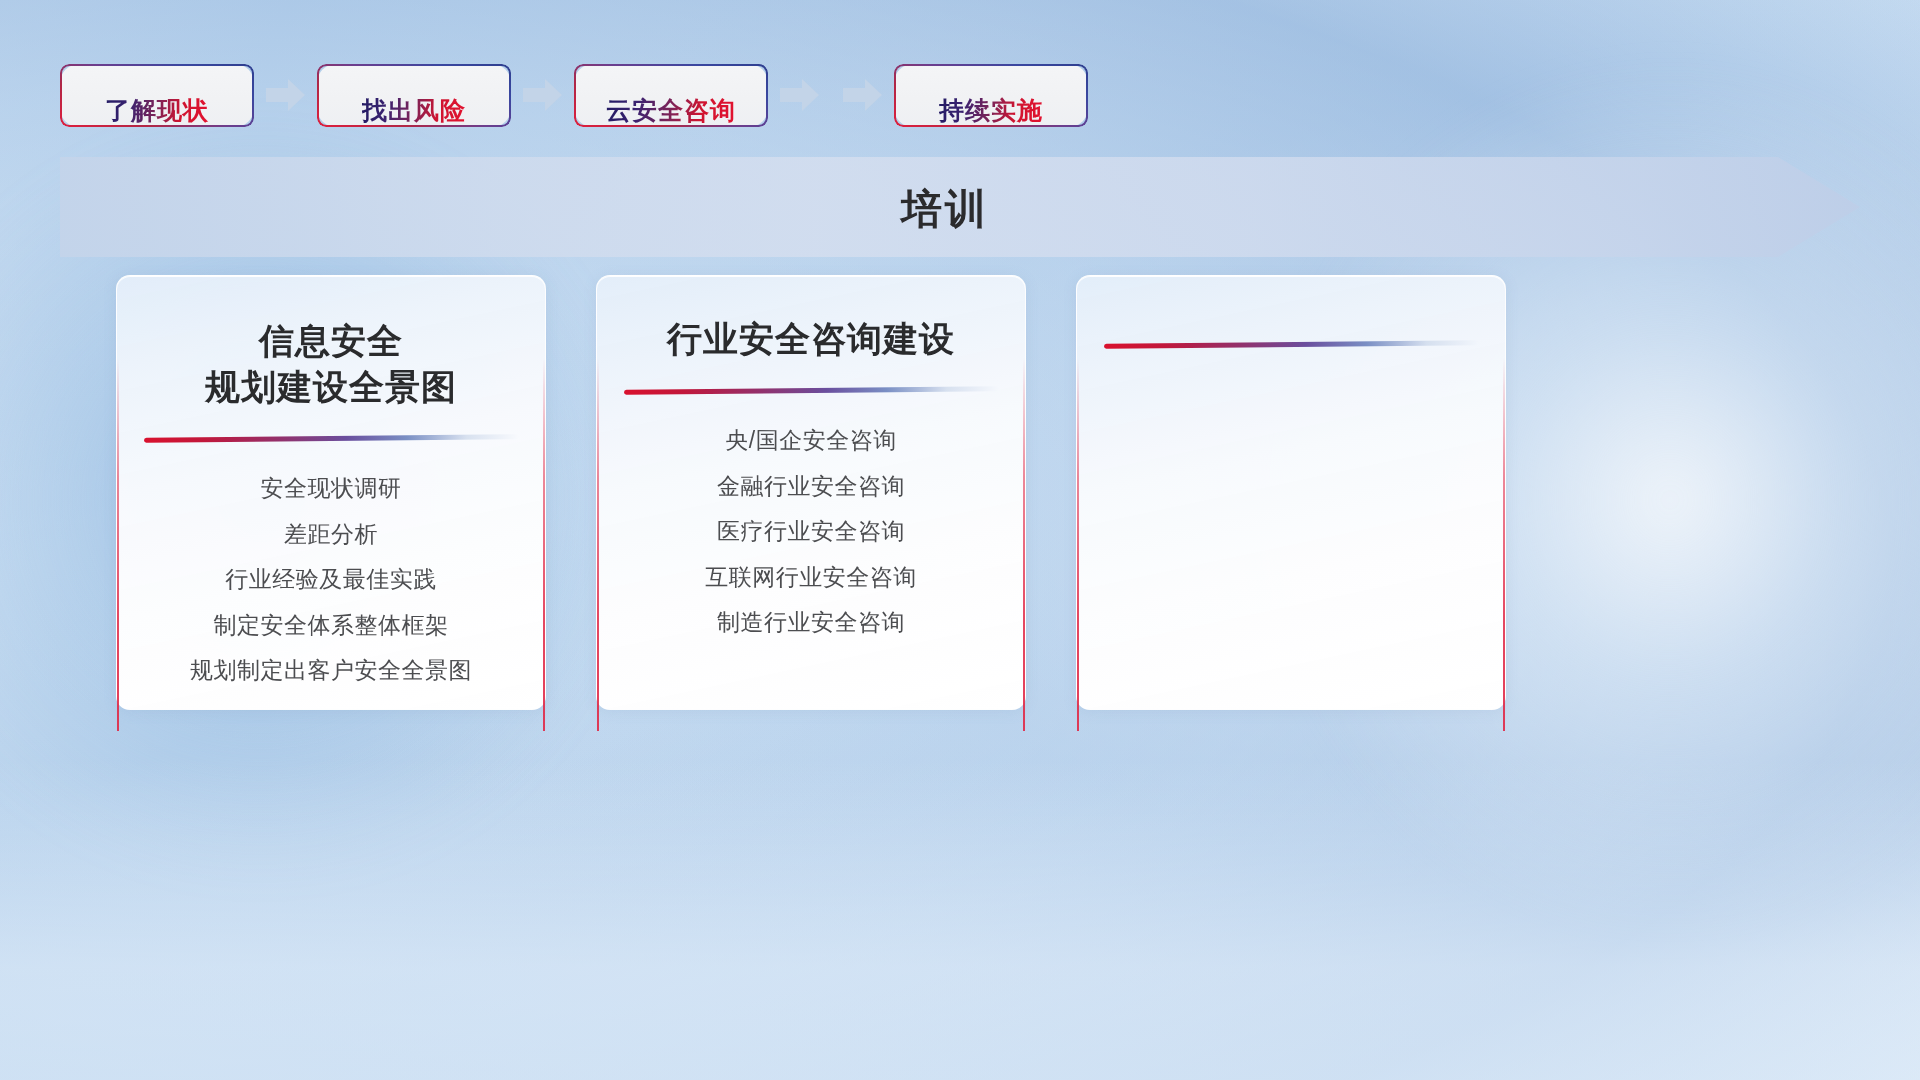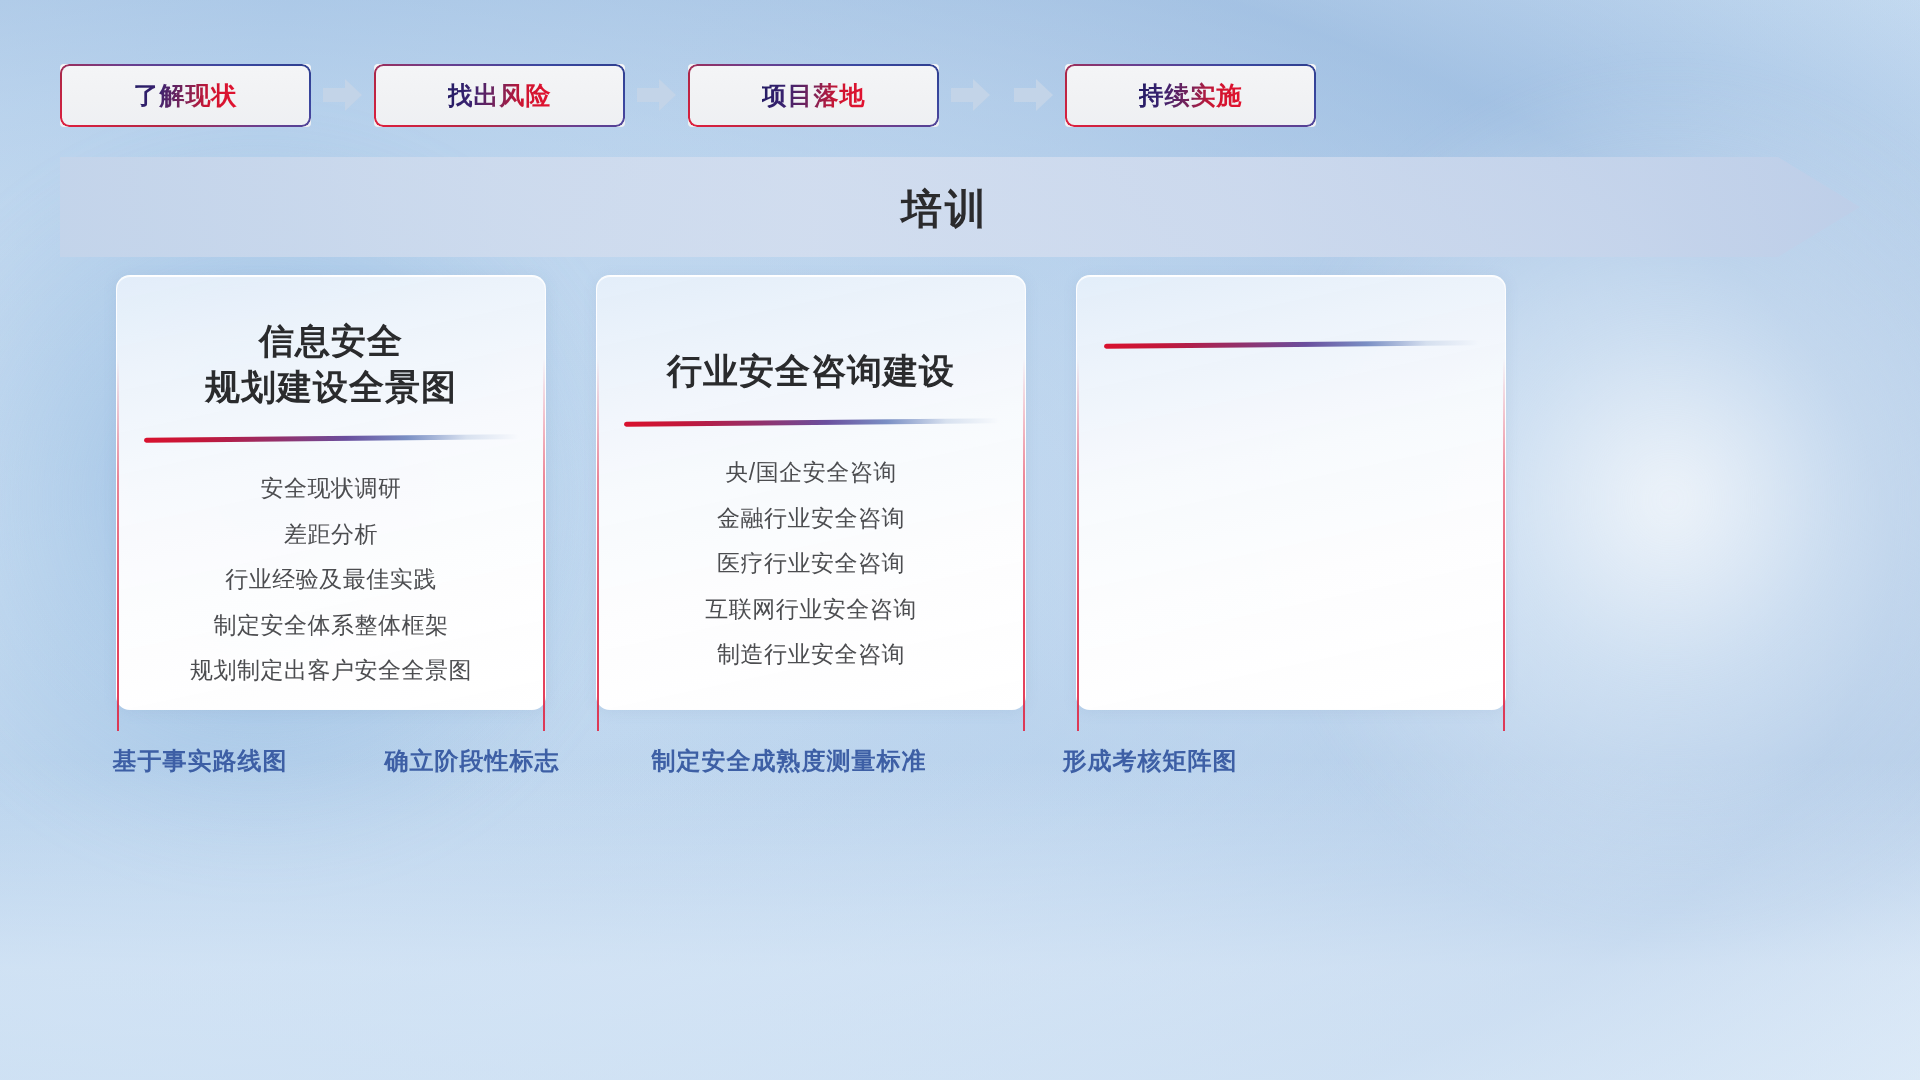--- a/index.html
+++ b/index.html
@@ -57,26 +57,26 @@
     left: 60px;
     top: 62px;
     width: 1800px;
     height: 66px;
     display: flex;
     align-items: center;
   }
   .step-box {
     position: relative;
     flex: 0 0 auto;
-    width: 251px;
+    width: 194px;
     height: 63px;
-    border-radius: 4px;
+    border-radius: 19px;
     background: linear-gradient(180deg, #f4f5f7 0%, #f1f2f4 55%, #eef0f3 100%);
     display: flex;
-    align-items: center;
+    align-items: flex-end;
     justify-content: center;
     box-sizing: border-box;
   }
   
   .step-box::before {
     content: "";
     position: absolute;
     inset: 0;
     border-radius: 9px;
     padding: 1.6px;
@@ -200,21 +200,21 @@
   .card-title {
     font-size: 35px;
     font-weight: 700;
     color: #2a2b2d;
     text-align: center;
     line-height: 1.32;
     letter-spacing: 1px;
     white-space: pre-line;
   }
   .card-title.two-line { margin-top: 2px; }
-  .card-title.one-line { margin-top: 32px; }
+  .card-title.one-line { }
 
   .card-divider {
     width: 375px;
     height: 5px;
     margin-top: 26px;
     border-radius: 3px;
     background: linear-gradient(90deg,
         #d9112e 0%,
         #c1173b 16%,
         #93306b 36%,
@@ -281,21 +281,21 @@
     <div class="step-box">
       <span class="step-label">找出风险</span>
     </div>
     <div class="step-arrow">
       <svg width="43" height="40" viewBox="0 0 43 40" aria-hidden="true">
         <path d="M2 13 H24 V4 L41 20 L24 36 V27 H2 Z" fill="#c3d4e8"></path>
       </svg>
     </div>
 
     <div class="step-box">
-      <span class="step-label">项目落地</span>
+      <span class="step-label">云安全咨询</span>
     </div>
     <div class="step-arrow">
       <svg width="43" height="40" viewBox="0 0 43 40" aria-hidden="true">
         <path d="M2 13 H24 V4 L41 20 L24 36 V27 H2 Z" fill="#c3d4e8"></path>
       </svg>
     </div>
 
     <div class="step-arrow">
       <svg width="43" height="40" viewBox="0 0 43 40" aria-hidden="true">
         <path d="M2 13 H24 V4 L41 20 L24 36 V27 H2 Z" fill="#c3d4e8"></path>
@@ -345,20 +345,14 @@
     </div>
 
     <div class="card">
       <div class="card-inner">
         <div class="card-divider"></div>
       </div>
     </div>
 
   </div>
 
-  <div class="footers">
-    <div class="footer-label" style="left:200px">基于事实路线图</div>
-    <div class="footer-label" style="left:472px">确立阶段性标志</div>
-    <div class="footer-label" style="left:789px">制定安全成熟度测量标准</div>
-    <div class="footer-label" style="left:1150px">形成考核矩阵图</div>
-  </div>
 
 </div>
 
 </body></html>

